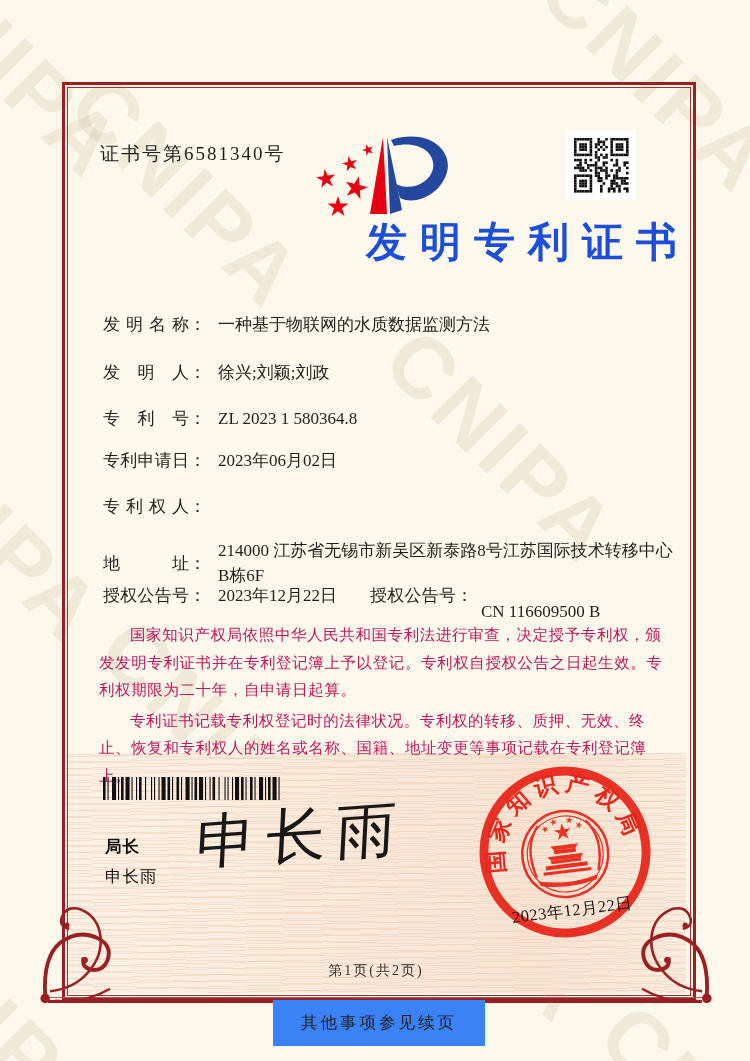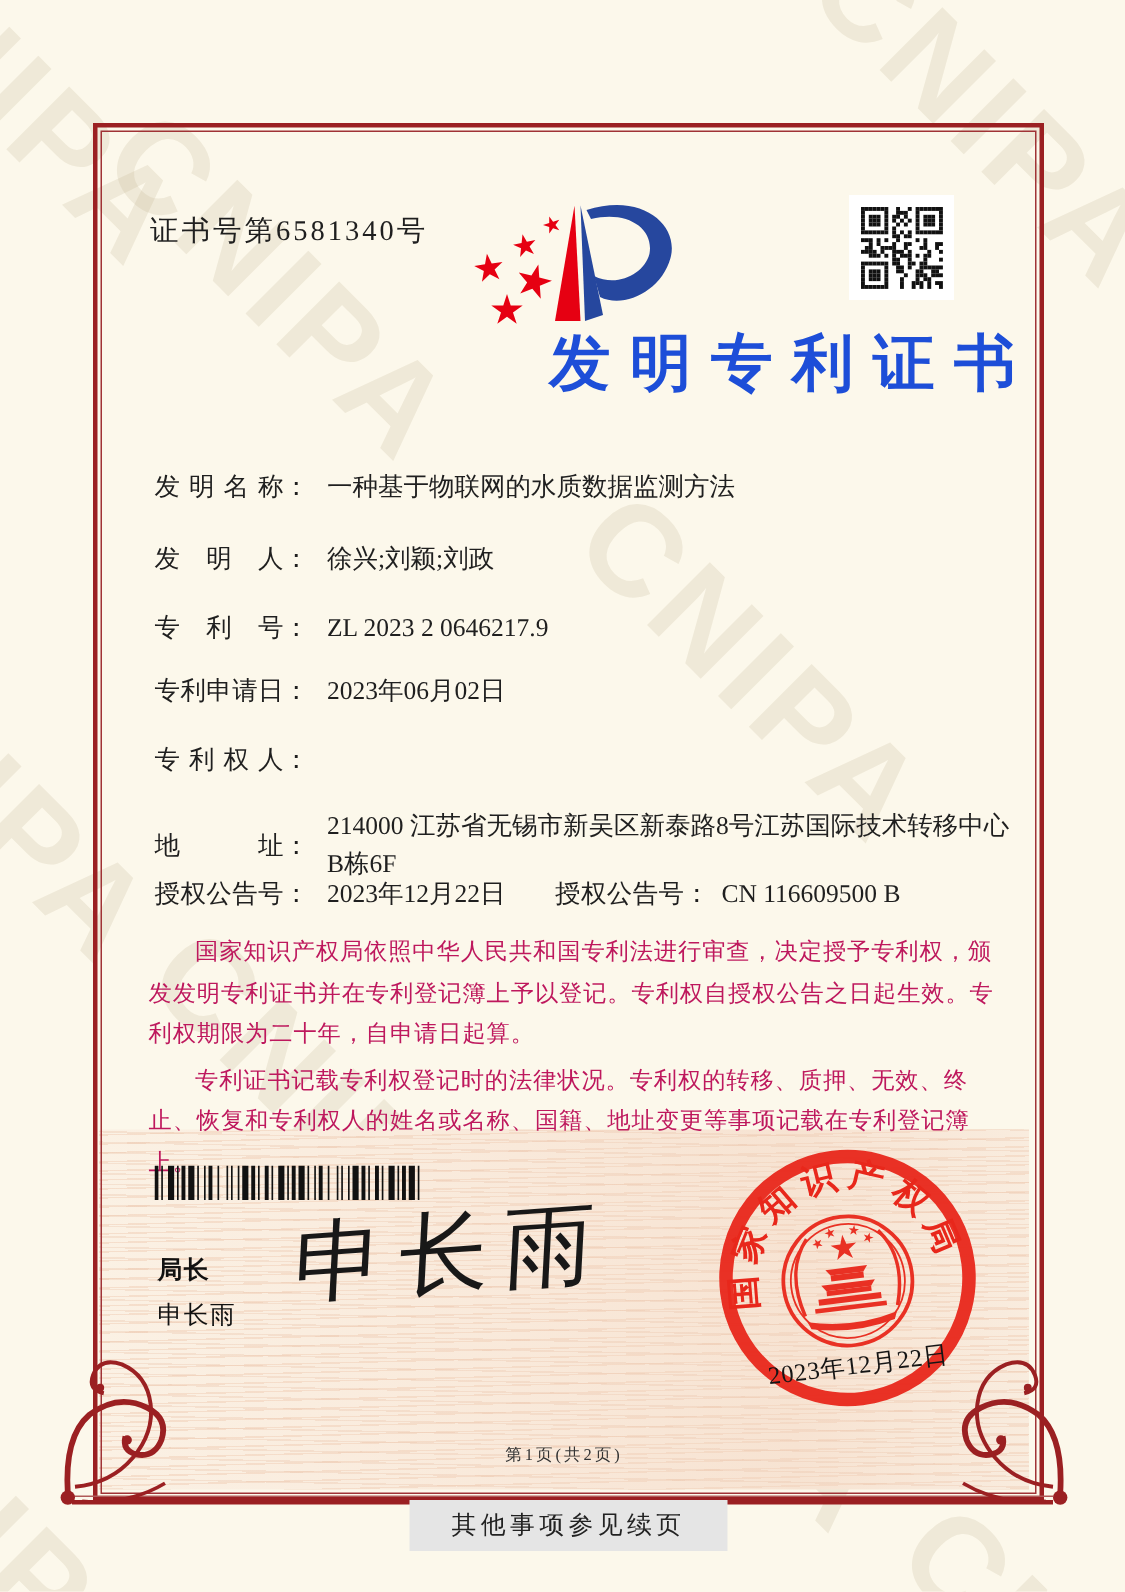--- a/index.html
+++ b/index.html
@@ -36,39 +36,39 @@
   .qrbox svg{position:absolute;left:8px;top:8px;}
   .title{position:absolute;left:62px;top:215px;width:628px;text-align:right;
          font-size:41px;font-weight:600;letter-spacing:13px;text-indent:13px;color:#1d4ed8;}
 
   .row{position:absolute;left:103px;width:580px;display:flex;align-items:center;
        font-size:17px;line-height:25px;}
   .flabel{flex:0 0 86px;text-align:justify;text-align-last:justify;}
   .fcolon{flex:0 0 auto;}
   .fvalue{margin-left:12px;max-width:458px;}
   .pair2{position:absolute;left:267px;top:0;display:flex;}
-  .pair2 .fvalue{margin-left:8px;}
+  .pair2 .fvalue{margin-left:8px;margin-top:16px;}
 
   .paras{position:absolute;left:99px;top:621px;width:566px;font-size:15.5px;line-height:27.5px;
          letter-spacing:0.6px;color:#be185d;}
   .paras p{margin:0 0 3px 0;text-indent:2em;}
 
   .barcode{position:absolute;left:103px;top:777px;}
   .signrole{position:absolute;left:105px;top:836px;font-family:"Liberation Sans","DejaVu Sans",sans-serif;
             font-size:16.5px;font-weight:700;letter-spacing:1px;color:#111;}
   .signname{position:absolute;left:105px;top:866px;font-family:"Liberation Sans","DejaVu Sans",sans-serif;
             font-size:16.5px;font-weight:500;letter-spacing:1px;color:#111;}
   .autograph{position:absolute;left:196px;top:796px;font-size:60px;letter-spacing:10px;color:#181818;
              transform:rotate(-4deg) skewX(-7deg);font-weight:500;}
 
   .seal{position:absolute;left:470px;top:757px;transform:rotate(-7deg);}
 
   .pagenum{position:absolute;left:62px;top:962px;width:628px;text-align:center;
-           font-size:11px;letter-spacing:2px;color:#333;}
-  .notebox{position:absolute;left:273px;top:1000px;width:212px;height:34px;background:#e5e5e5;
+           font-size:14px;letter-spacing:2px;color:#333;}
+  .notebox{position:absolute;left:273px;top:1000px;width:212px;height:46px;background:#3b82f6;
            display:flex;align-items:center;justify-content:center;z-index:7;
            font-size:16.5px;letter-spacing:3px;color:#222;}
 </style>
 </head>
 <body>
 
 <div class="page">
 
   <span class="wm" style="left:-60px;top:-75px">CNIPA</span>
   <span class="wm" style="left:120px;top:55px">CNIPA</span>
@@ -353,21 +353,21 @@
       <span class="fvalue">一种基于物联网的水质数据监测方法</span>
     </div>
     <div class="row" style="top:360px">
       <span class="flabel">发明人</span>
         <span class="fcolon">：</span>
       <span class="fvalue">徐兴;刘颖;刘政</span>
     </div>
     <div class="row" style="top:406px">
       <span class="flabel">专利号</span>
         <span class="fcolon">：</span>
-      <span class="fvalue">ZL 2023 2 0646217.9</span>
+      <span class="fvalue">ZL 2023 1 580364.8</span>
     </div>
     <div class="row" style="top:448px">
       <span class="flabel">专利申请日</span>
         <span class="fcolon">：</span>
       <span class="fvalue">2023年06月02日</span>
     </div>
     <div class="row" style="top:494px">
       <span class="flabel">专利权人</span>
         <span class="fcolon">：</span>
     </div>

